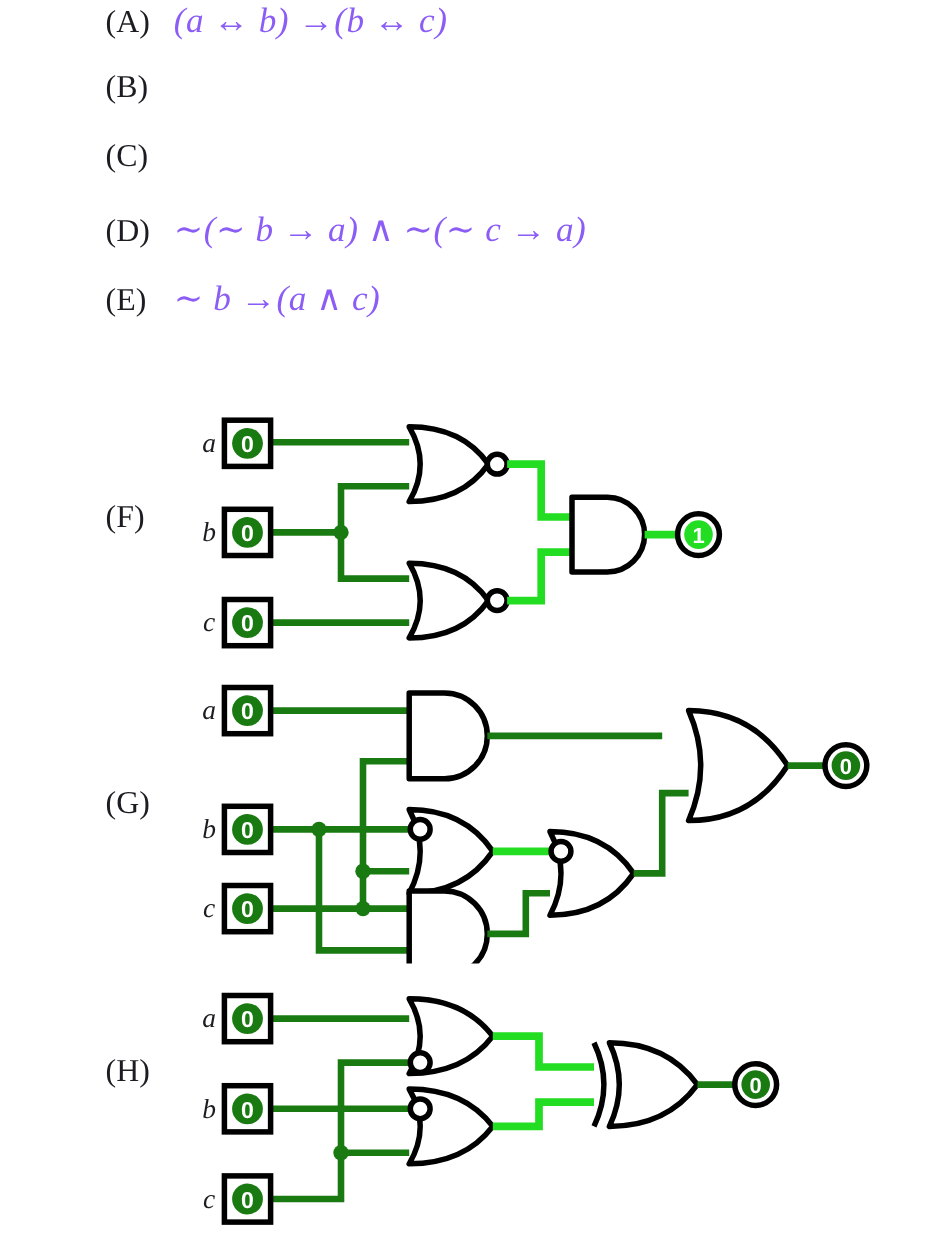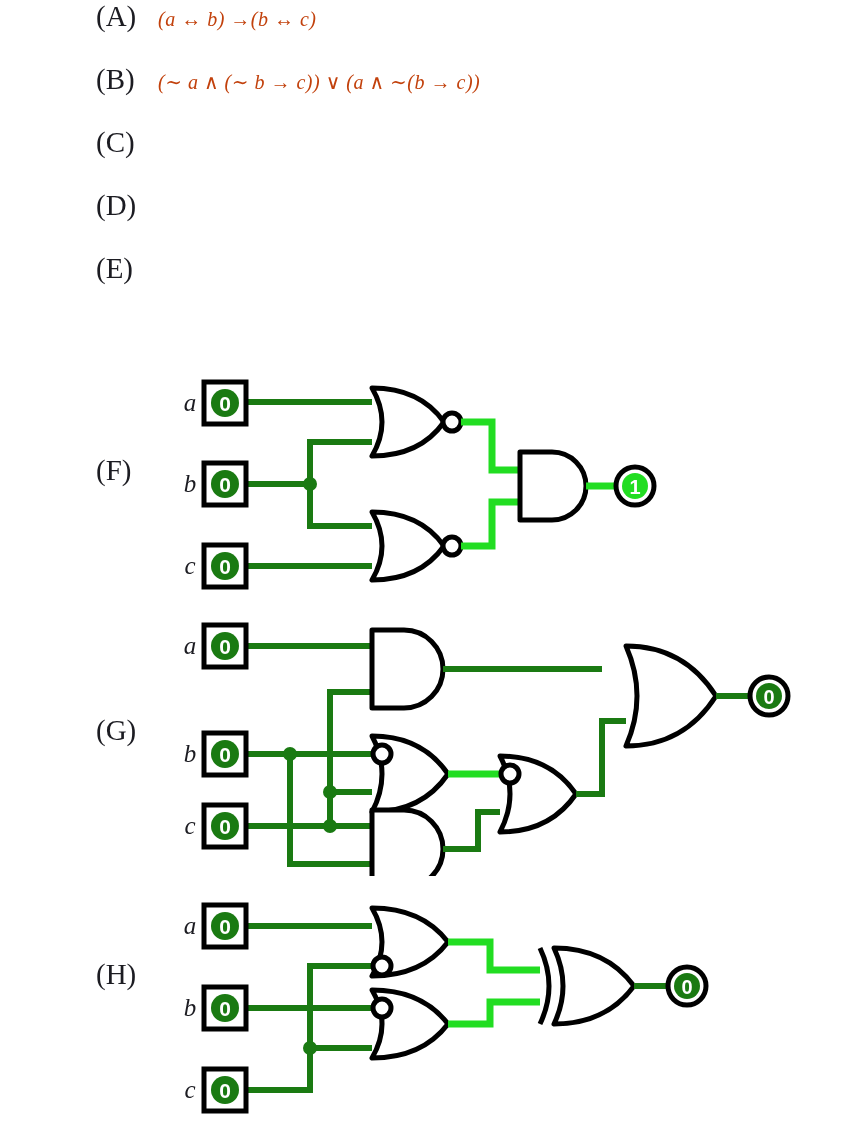--- a/index.html
+++ b/index.html
@@ -37,24 +37,24 @@
   }
   .formula-label {
     width: 62px;
     flex: 0 0 62px;
     font-size: 29px;
     font-family: "Liberation Serif", "DejaVu Serif", serif;
     color: #1c1c22;
     letter-spacing: 0px;
   }
   .formula-body {
-    font-size: 20px;
+    font-size: 32px;
     font-style: italic;
     font-family: "Liberation Serif", "DejaVu Serif", serif;
-    color: #c2410c;
+    color: #8b5cf6;
     white-space: pre;
     letter-spacing: 0.5px;
   }
 
   
   .circuit-block {
     position: absolute;
     left: 0;
   }
   .circuit-label {
@@ -78,33 +78,34 @@
 
   <div class="formula-list">
 
     <div class="formula-row">
       <span class="formula-label">(A)</span>
       <span class="formula-body">(a ↔ b) →(b ↔ c)</span>
     </div>
 
     <div class="formula-row">
       <span class="formula-label">(B)</span>
-      <span class="formula-body">(∼ a ∧ (∼ b → c)) ∨ (a ∧ ∼(b → c))</span>
     </div>
 
     <div class="formula-row">
       <span class="formula-label">(C)</span>
     </div>
 
     <div class="formula-row">
       <span class="formula-label">(D)</span>
+      <span class="formula-body">∼(∼ b → a) ∧ ∼(∼ c → a)</span>
     </div>
 
     <div class="formula-row">
       <span class="formula-label">(E)</span>
+      <span class="formula-body">∼ b →(a ∧ c)</span>
     </div>
 
   </div>
 
   <div class="circuit-block" id="circuit-f">
     <span class="circuit-label" style="left:96px; top:88px;">(F)</span>
 
     <svg class="circuit-svg" width="848" height="230" viewBox="0 0 848 230">
 
       <path d="M246 36 L372 36" stroke="#1a7a12" stroke-width="6" fill="none"></path>

